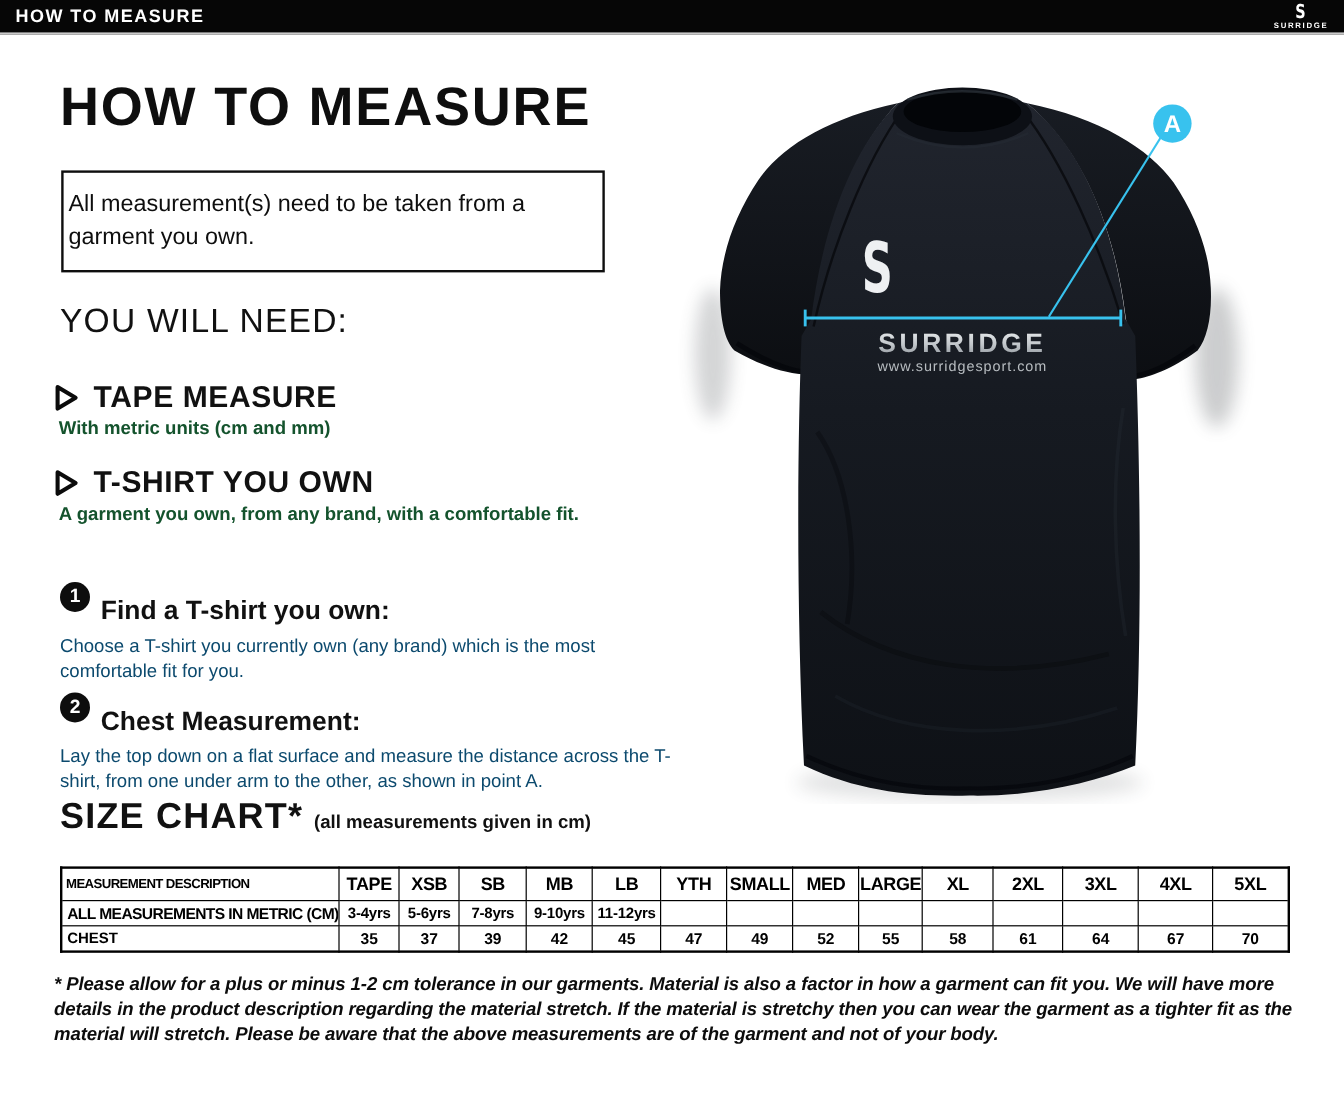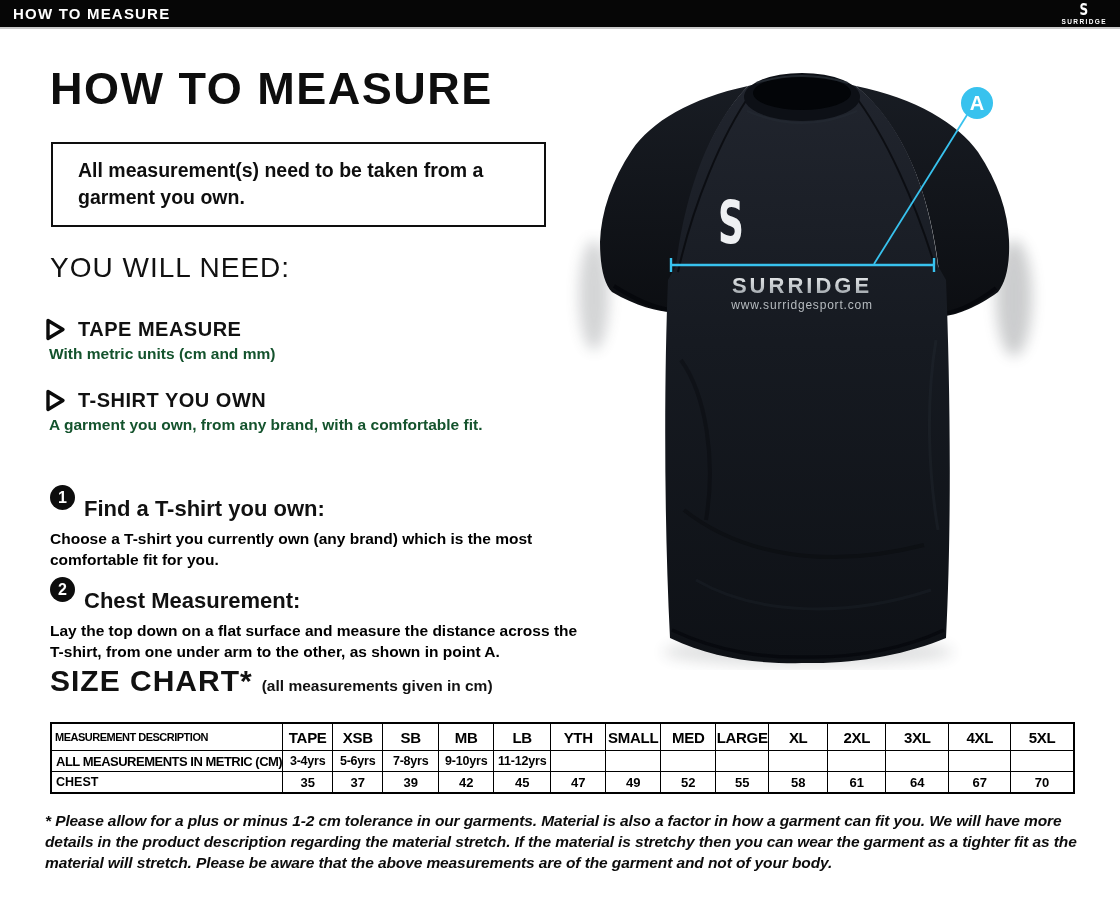--- a/index.html
+++ b/index.html
@@ -12,37 +12,37 @@
           padding:0 13px;box-sizing:border-box;border-bottom:2px solid #c9c9c9;}
   .topbar-title{color:#fff;font-size:15px;font-weight:bold;letter-spacing:1.2px;}
   .topbar-logo{display:flex;flex-direction:column;align-items:center;line-height:1;color:#fff;}
   .topbar-logo .s{font-size:16px;font-weight:bold;font-family:"DejaVu Sans",sans-serif;transform:scaleX(.75);}
   .topbar-logo .name{font-size:6.5px;letter-spacing:1.4px;font-weight:bold;margin-top:1px;}
 
   
   .page-heading{position:absolute;left:50px;top:63px;margin:0;font-size:45px;font-weight:bold;
                 letter-spacing:1.5px;color:#0e0e0e;}
   .notice-box{position:absolute;left:51px;top:142px;width:441px;border:2px solid #0e0e0e;
-              padding:13px 25px;font-size:19.5px;font-weight:bold;line-height:1.4;color:#0e0e0e;}
+              padding:13px 4px;font-size:19.5px;font-weight:normal;line-height:1.4;color:#0e0e0e;}
   .ywn-heading{position:absolute;left:50px;top:252px;font-size:28px;font-weight:normal;letter-spacing:1px;}
 
   .need-item{position:absolute;left:44px;}
   #need-0{top:317px;} #need-1{top:388px;}
   .need-head{display:flex;align-items:center;gap:11px;}
   .need-icon svg{display:block;}
-  .need-title{font-size:20px;font-weight:bold;letter-spacing:.5px;}
+  .need-title{font-size:25px;font-weight:bold;letter-spacing:.5px;}
   .need-desc{font-size:15.5px;font-weight:bold;margin-top:3px;padding-left:5px;color:#14532d;}
 
   .step{position:absolute;left:50px;width:528px;}
   #step-0{top:473px;} #step-1{top:565px;}
   .step-head{display:flex;align-items:center;gap:9px;}
   .step-badge{width:25px;height:25px;border-radius:50%;background:#0d0d0d;color:#fff;
               font-size:16px;font-weight:bold;display:flex;align-items:center;justify-content:center;flex:0 0 25px;}
   .step-title{font-size:22px;font-weight:bold;margin-top:23px;}
-  .step-desc{font-size:15.5px;font-weight:bold;line-height:1.33;margin-top:7px;color:#000000;}
+  .step-desc{font-size:15.5px;font-weight:normal;line-height:1.33;margin-top:7px;color:#0c4a6e;}
 
   
   .sizechart-heading{position:absolute;left:50px;top:664px;display:flex;align-items:baseline;gap:9px;}
   .sizechart-title{font-size:30px;font-weight:bold;letter-spacing:1px;}
   .sizechart-note{font-size:15.5px;font-weight:bold;}
 
   .size-table{position:absolute;left:50px;top:722px;border-collapse:collapse;table-layout:fixed;
               border:2.5px solid #000;background:#fff;}
   .size-table th,.size-table td{border:1.6px solid #000;text-align:center;vertical-align:middle;
               padding:0;color:#000;overflow:hidden;white-space:nowrap;}

